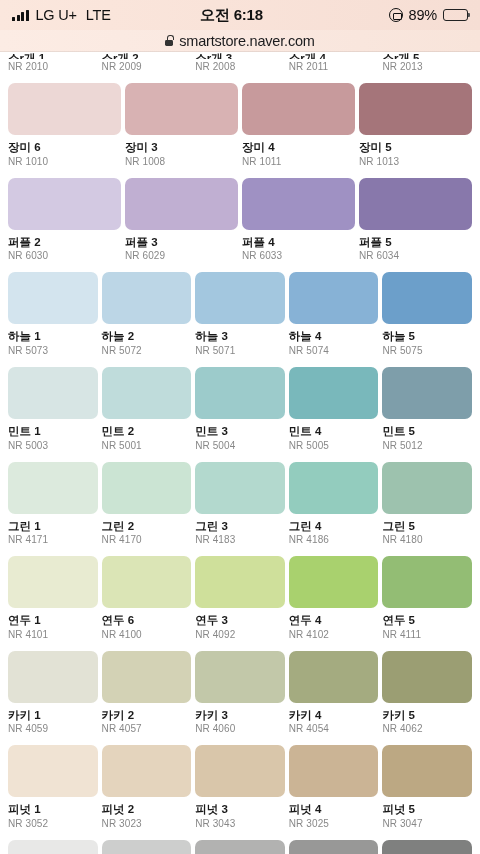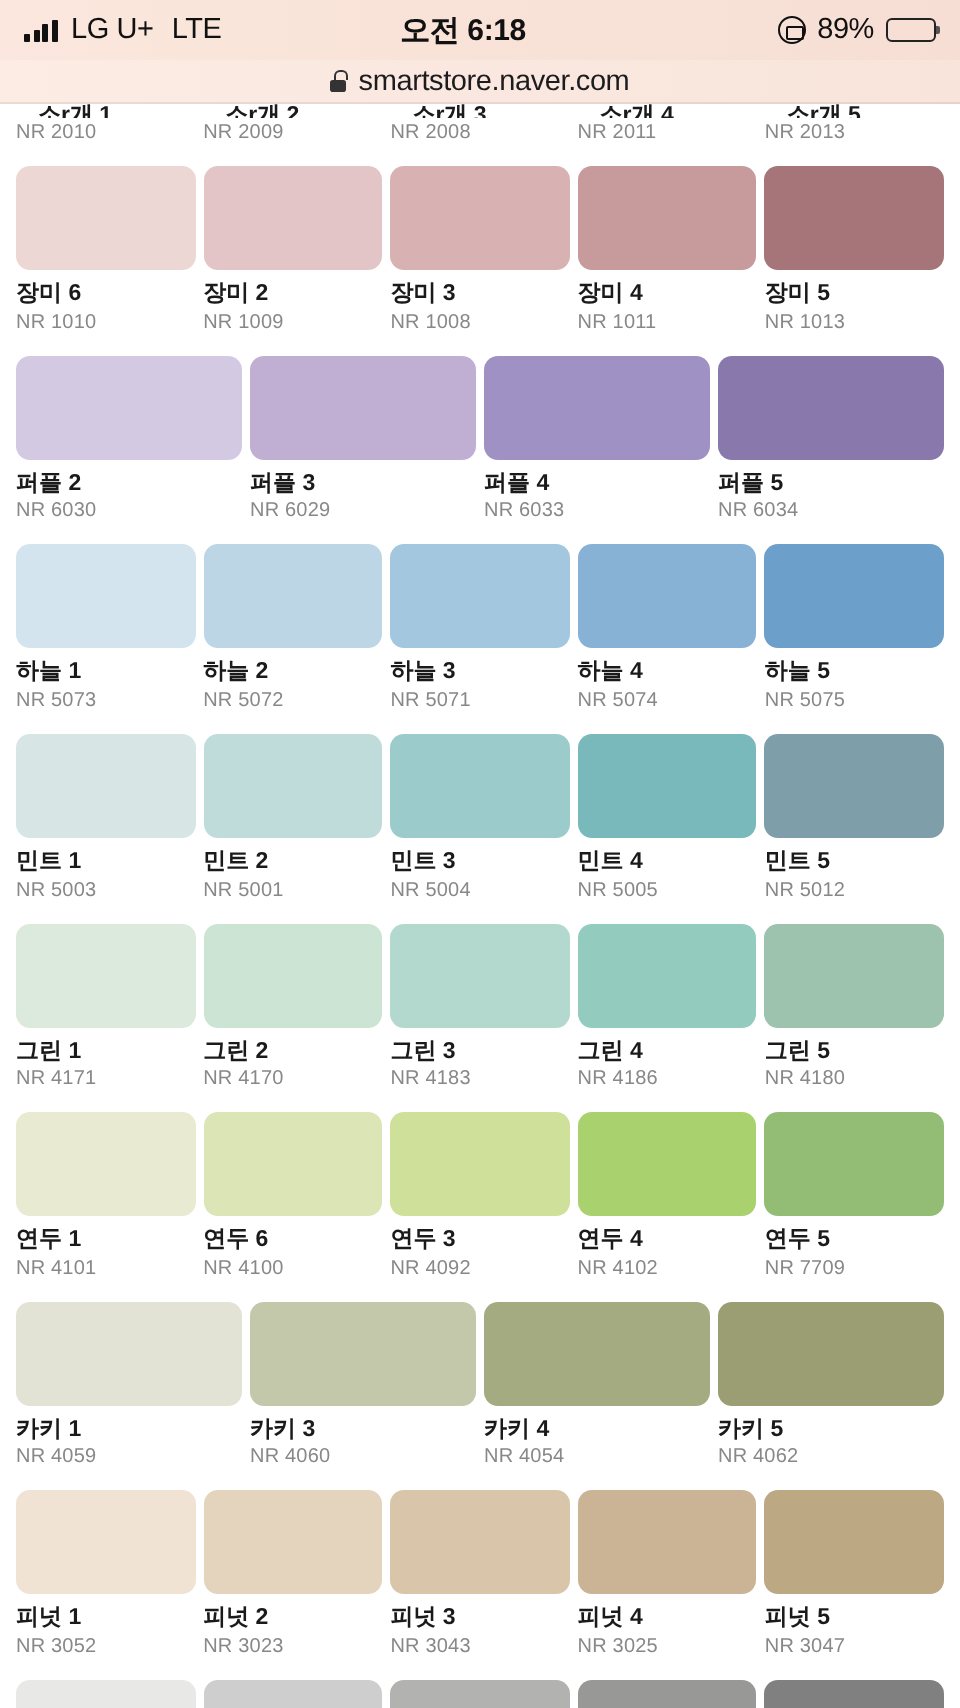--- a/index.html
+++ b/index.html
@@ -116,21 +116,20 @@
     margin-top: 2px;
     line-height: 1.1;
     letter-spacing: 0.1px;
     white-space: nowrap;
   }
   .row-spacer { height: 11px; }
   #clipped-row .swatch-label {
     margin-top: 0;
     height: 7px;
     overflow: hidden;
-    margin-left: 11px;
   }
 </style>
 </head>
 <body>
 
 <div id="status-bar">
   <div id="status-left">
     <span class="signal-bars">
       <i></i>
         <i></i>
@@ -183,25 +182,20 @@
         </div>
       </div>
       <div class="row-spacer"></div>
       <div class="swatch-row">
         <div class="swatch-cell">
           <div class="swatch-chip" style="background: rgb(236, 215, 213);"></div>
           <div class="swatch-label">장미 6</div>
           <div class="swatch-code">NR 1010</div>
         </div>
         <div class="swatch-cell">
-          <div class="swatch-chip" style="background: rgb(227, 197, 199);"></div>
-          <div class="swatch-label">장미 2</div>
-          <div class="swatch-code">NR 1009</div>
-        </div>
-        <div class="swatch-cell">
           <div class="swatch-chip" style="background: rgb(216, 178, 179);"></div>
           <div class="swatch-label">장미 3</div>
           <div class="swatch-code">NR 1008</div>
         </div>
         <div class="swatch-cell">
           <div class="swatch-chip" style="background: rgb(199, 154, 156);"></div>
           <div class="swatch-label">장미 4</div>
           <div class="swatch-code">NR 1011</div>
         </div>
         <div class="swatch-cell">
@@ -335,31 +329,36 @@
           <div class="swatch-code">NR 4092</div>
         </div>
         <div class="swatch-cell">
           <div class="swatch-chip" style="background: rgb(169, 209, 110);"></div>
           <div class="swatch-label">연두 4</div>
           <div class="swatch-code">NR 4102</div>
         </div>
         <div class="swatch-cell">
           <div class="swatch-chip" style="background: rgb(147, 189, 116);"></div>
           <div class="swatch-label">연두 5</div>
-          <div class="swatch-code">NR 7709</div>
+          <div class="swatch-code">NR 4111</div>
         </div>
       </div>
       <div class="row-spacer"></div>
       <div class="swatch-row">
         <div class="swatch-cell">
           <div class="swatch-chip" style="background: rgb(226, 226, 213);"></div>
           <div class="swatch-label">카키 1</div>
           <div class="swatch-code">NR 4059</div>
         </div>
         <div class="swatch-cell">
+          <div class="swatch-chip" style="background: rgb(211, 210, 181);"></div>
+          <div class="swatch-label">카키 2</div>
+          <div class="swatch-code">NR 4057</div>
+        </div>
+        <div class="swatch-cell">
           <div class="swatch-chip" style="background: rgb(194, 200, 169);"></div>
           <div class="swatch-label">카키 3</div>
           <div class="swatch-code">NR 4060</div>
         </div>
         <div class="swatch-cell">
           <div class="swatch-chip" style="background: rgb(164, 171, 128);"></div>
           <div class="swatch-label">카키 4</div>
           <div class="swatch-code">NR 4054</div>
         </div>
         <div class="swatch-cell">

